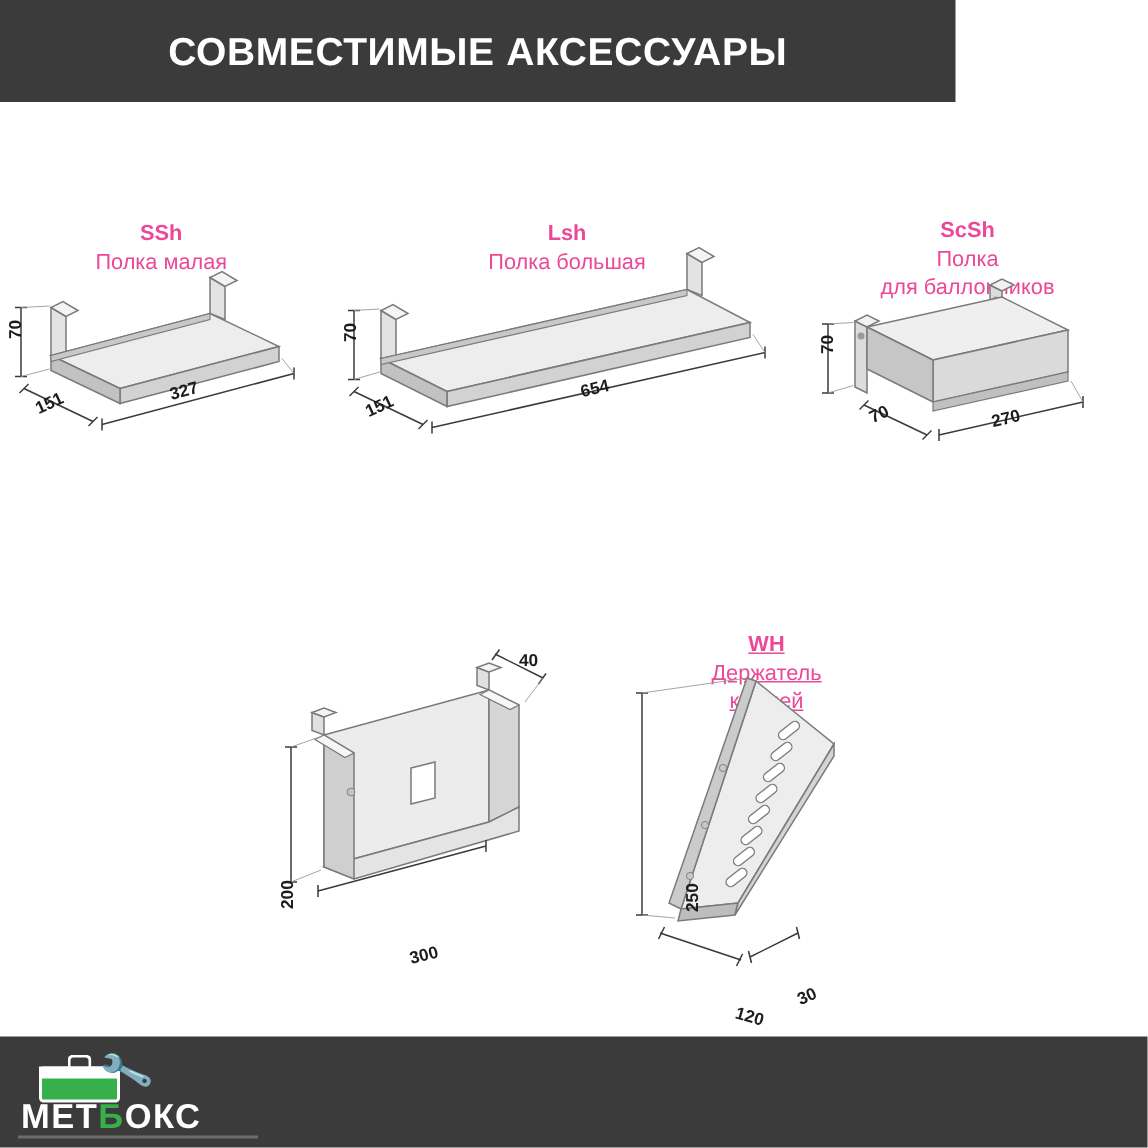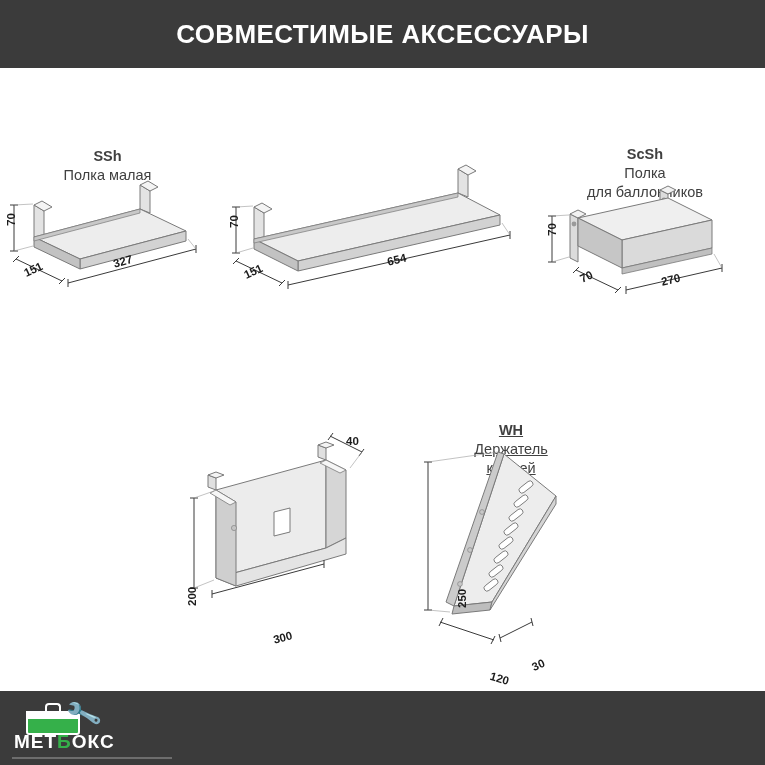--- a/index.html
+++ b/index.html
@@ -12,21 +12,21 @@
     background: #ffffff;
     font-family: "Liberation Sans", sans-serif;
     overflow: hidden;
     position: relative;
   }
 
   
   .header {
     position: absolute;
     left: 0; top: 0;
-    width: 765px;
+    width: 637px;
     height: 68px;
     background: #3b3b3b;
     display: flex;
     align-items: center;
     justify-content: center;
   }
   .header-title {
     color: #ffffff;
     font-size: 26px;
     font-weight: bold;
@@ -85,21 +85,21 @@
     position: absolute;
     left: 60px; top: 2px;
     color: #cfcfcf;
     font-size: 26px;
     transform: rotate(-18deg);
   }
   .logo-text {
     position: absolute;
     left: 6px; top: 34px;
     color: #ffffff;
-    font-size: 19px;
+    font-size: 23px;
     font-weight: bold;
     letter-spacing: 1px;
   }
   .logo-text .accent { color: #35b04a; }
   .logo-underline {
     position: absolute;
     left: 4px; top: 60px;
     width: 160px; height: 2px;
     background: #6d6d6d;
   }
@@ -108,21 +108,21 @@
   .canvas {
     position: absolute;
     left: 0; top: 68px;
     width: 765px;
     height: 623px;
   }
   .item { position: absolute; }
   .item-caption {
     position: absolute;
     font-size: 14.5px;
-    color: #404040;
+    color: #ec4899;
     line-height: 19px;
     text-align: center;
     white-space: pre-line;
   }
   .item-caption b { font-weight: bold; }
 
   .dim {
     position: absolute;
     font-size: 11.5px;
     font-weight: bold;
@@ -178,20 +178,24 @@
       <line x1="196" y1="66" x2="188" y2="56" stroke="#9a9a9a" stroke-width="0.6"></line>
     </svg>
 
     <div class="dim" style="left:5px; top:158px; transform:rotate(-90deg); transform-origin:left top;">70</div>
     <div class="dim" style="left:22px; top:200px; transform:rotate(-25deg); transform-origin:left top;">151</div>
     <div class="dim" style="left:112px; top:190px; transform:rotate(-15deg); transform-origin:left top;">327</div>
   </div>
 
   <div class="item" style="left:228px; top:0px; width:320px; height:260px;">
 
+    <div class="item-caption" style="left:0px; top:60px; width:300px;">
+      <b>Lsh</b>
+      <span>Полка большая</span>
+    </div>
 
     <svg width="320" height="140" viewBox="0 0 320 140" style="left:0px; top:115px; position:absolute;">
       <polygon points="36,58 36,30 26,24 26,56" fill="#e3e3e3" stroke="#7a7a7a" stroke-width="1"></polygon>
       <polygon points="26,24 36,30 44,26 34,20" fill="#f4f4f4" stroke="#7a7a7a" stroke-width="1"></polygon>
       <polygon points="240,14 240,-8 230,-14 230,10" fill="#e3e3e3" stroke="#7a7a7a" stroke-width="1"></polygon>
       <polygon points="230,-14 240,-8 248,-12 238,-18" fill="#f4f4f4" stroke="#7a7a7a" stroke-width="1"></polygon>
 
       <polygon points="26,56 230,10 272,32 70,78" fill="#ededed" stroke="#7a7a7a" stroke-width="1"></polygon>
       <polygon points="70,78 272,32 272,42 70,88" fill="#d2d2d2" stroke="#7a7a7a" stroke-width="1"></polygon>
       <polygon points="26,56 70,78 70,88 26,66" fill="#c2c2c2" stroke="#7a7a7a" stroke-width="1"></polygon>

